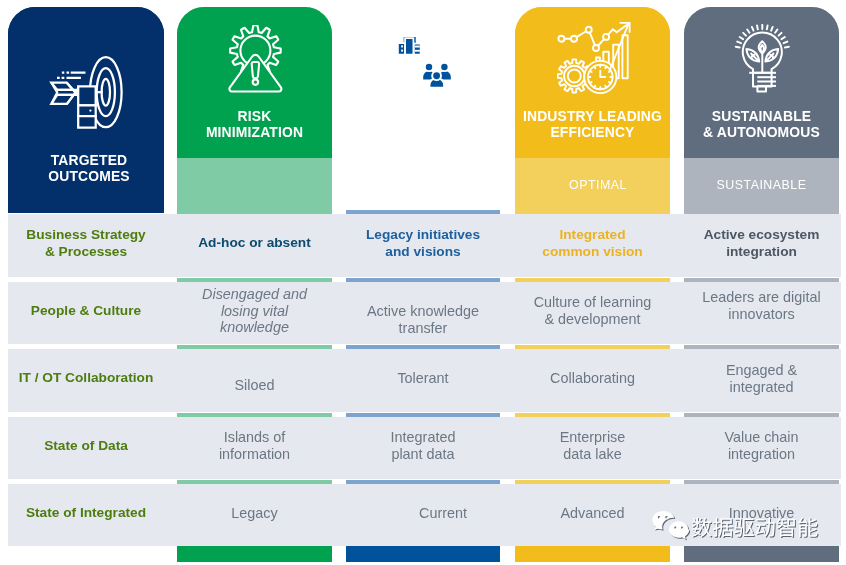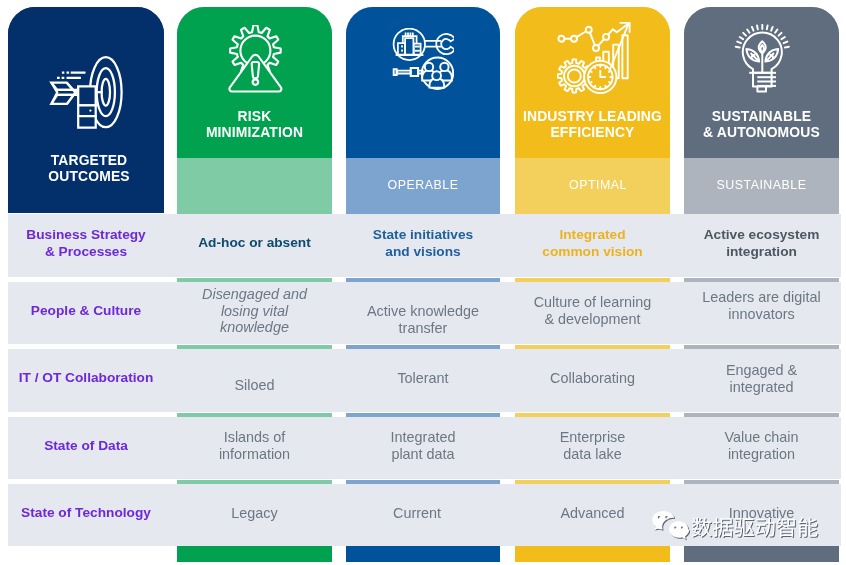--- a/index.html
+++ b/index.html
@@ -11,43 +11,39 @@
   .card-head{position:absolute;left:0;right:0;top:0;}
   .card-ico{position:absolute;}
   .card-ico svg{display:block;}
   .card-title{position:absolute;color:#ffffff;font-weight:bold;font-size:13.9px;
               line-height:16.2px;letter-spacing:.15px;text-align:center;white-space:pre-line;}
   .card-sub{position:absolute;left:0;right:0;text-align:center;color:#ffffff;font-size:12.4px;letter-spacing:.5px;}
 
   .row-band{position:absolute;}
   .cell{position:absolute;background:transparent;display:flex;align-items:center;justify-content:center;box-sizing:border-box;}
   .cell-txt{text-align:center;font-size:13.7px;line-height:16.6px;white-space:pre-line;position:relative;top:-2px;}
-  .label .cell-txt{color:#6d28d9;font-weight:bold;}
+  .label .cell-txt{color:#4d7c0f;font-weight:bold;}
   .v1 .cell-txt{font-weight:bold;}
   .plain .cell-txt{color:#6C7784;font-size:14.4px;}
   .bar{position:absolute;}
   .watermark{position:absolute;display:flex;align-items:flex-start;white-space:nowrap;}
   .watermark svg{filter:drop-shadow(1px 1px 0px rgba(92,100,116,1));}
   .watermark > span{display:block;}
 </style>
 </head>
 <body>
 
 <div id="stage">
 
   <div class="card" style="left: 8px; width: 156px; height: 206px; background: rgb(3, 48, 107);">
     <div class="card-head" style="background: rgb(3, 48, 107); height: 206px;"></div>
 
   </div>
   <div class="card" style="left: 177px; width: 155px; height: 206px; background: rgb(126, 203, 165);">
     <div class="card-head" style="background: rgb(0, 161, 79); height: 151px;"></div>
-  </div>
-  <div class="card" style="left: 346px; width: 154px; height: 206px; background: rgb(125, 164, 206);">
-    <div class="card-head" style="background: rgb(0, 82, 155); height: 151px;"></div>
-    <div class="card-sub" style="top: 170.5px;">OPERABLE</div>
   </div>
   <div class="card" style="left: 515px; width: 155px; height: 206px; background: rgb(243, 207, 92);">
     <div class="card-head" style="background: rgb(242, 188, 27); height: 151px;"></div>
     <div class="card-sub" style="top: 170.5px; padding-left: 11px;">OPTIMAL</div>
   </div>
   <div class="card" style="left: 684px; width: 155px; height: 206px; background: rgb(173, 180, 189);">
     <div class="card-head" style="background: rgb(95, 109, 126); height: 151px;"></div>
     <div class="card-sub" style="top: 170.5px;">SUSTAINABLE</div>
   </div>
 
@@ -166,21 +162,21 @@
       <div class="row-band" style="background: rgb(229, 232, 239); left: 8px; width: 833px; top: 214px; height: 63px;"></div>
       <div class="cell label" style="left: 8px; width: 156px; top: 214px; height: 63px;">
         <span class="cell-txt">Business Strategy
 &amp; Processes</span>
       </div>
       <div class="cell v1" style="left: 177px; width: 155px; top: 214px; height: 63px;">
         <span class="cell-txt" style="color: #0c4a6e;">Ad-hoc or absent</span>
       </div>
       <div class="bar" style="left: 177px; width: 155px; top: 210px; height: 4px; background: rgb(126, 203, 165);"></div>
       <div class="cell v1" style="left: 346px; width: 154px; top: 214px; height: 63px;">
-        <span class="cell-txt" style="color: rgb(30, 95, 158);">State initiatives
+        <span class="cell-txt" style="color: rgb(30, 95, 158);">Legacy initiatives
 and visions</span>
       </div>
       <div class="bar" style="left: 346px; width: 154px; top: 210px; height: 4px; background: rgb(125, 164, 206);"></div>
       <div class="cell v1" style="left: 515px; width: 155px; top: 214px; height: 63px;">
         <span class="cell-txt" style="color: rgb(237, 179, 30);">Integrated
 common vision</span>
       </div>
       <div class="bar" style="left: 515px; width: 155px; top: 210px; height: 4px; background: rgb(243, 207, 92);"></div>
       <div class="cell v1" style="left: 684px; width: 155px; top: 214px; height: 63px;">
         <span class="cell-txt" style="color: rgb(77, 87, 98);">Active ecosystem
@@ -252,27 +248,27 @@
 data lake</span>
       </div>
       <div class="bar" style="left: 515px; width: 155px; top: 413px; height: 4px; background: rgb(243, 207, 92);"></div>
       <div class="cell plain" style="left: 684px; width: 155px; top: 417px; height: 62px;">
         <span class="cell-txt">Value chain
 integration</span>
       </div>
       <div class="bar" style="left: 684px; width: 155px; top: 413px; height: 4px; background: rgb(173, 180, 189);"></div>
       <div class="row-band" style="background: rgb(229, 232, 239); left: 8px; width: 833px; top: 484px; height: 62px;"></div>
       <div class="cell label" style="left: 8px; width: 156px; top: 484px; height: 62px;">
-        <span class="cell-txt">State of Technology</span>
+        <span class="cell-txt">State of Integrated</span>
       </div>
       <div class="cell plain" style="left: 177px; width: 155px; top: 484px; height: 62px;">
         <span class="cell-txt">Legacy</span>
       </div>
       <div class="bar" style="left: 177px; width: 155px; top: 480px; height: 4px; background: rgb(126, 203, 165);"></div>
-      <div class="cell plain" style="left: 340px; width: 154px; top: 484px; height: 62px;">
+      <div class="cell plain" style="left: 366px; width: 154px; top: 484px; height: 62px;">
         <span class="cell-txt">Current</span>
       </div>
       <div class="bar" style="left: 346px; width: 154px; top: 480px; height: 4px; background: rgb(125, 164, 206);"></div>
       <div class="cell plain" style="left: 515px; width: 155px; top: 484px; height: 62px;">
         <span class="cell-txt">Advanced</span>
       </div>
       <div class="bar" style="left: 515px; width: 155px; top: 480px; height: 4px; background: rgb(243, 207, 92);"></div>
       <div class="cell plain" style="left: 684px; width: 155px; top: 484px; height: 62px;">
         <span class="cell-txt">Innovative</span>
       </div>

